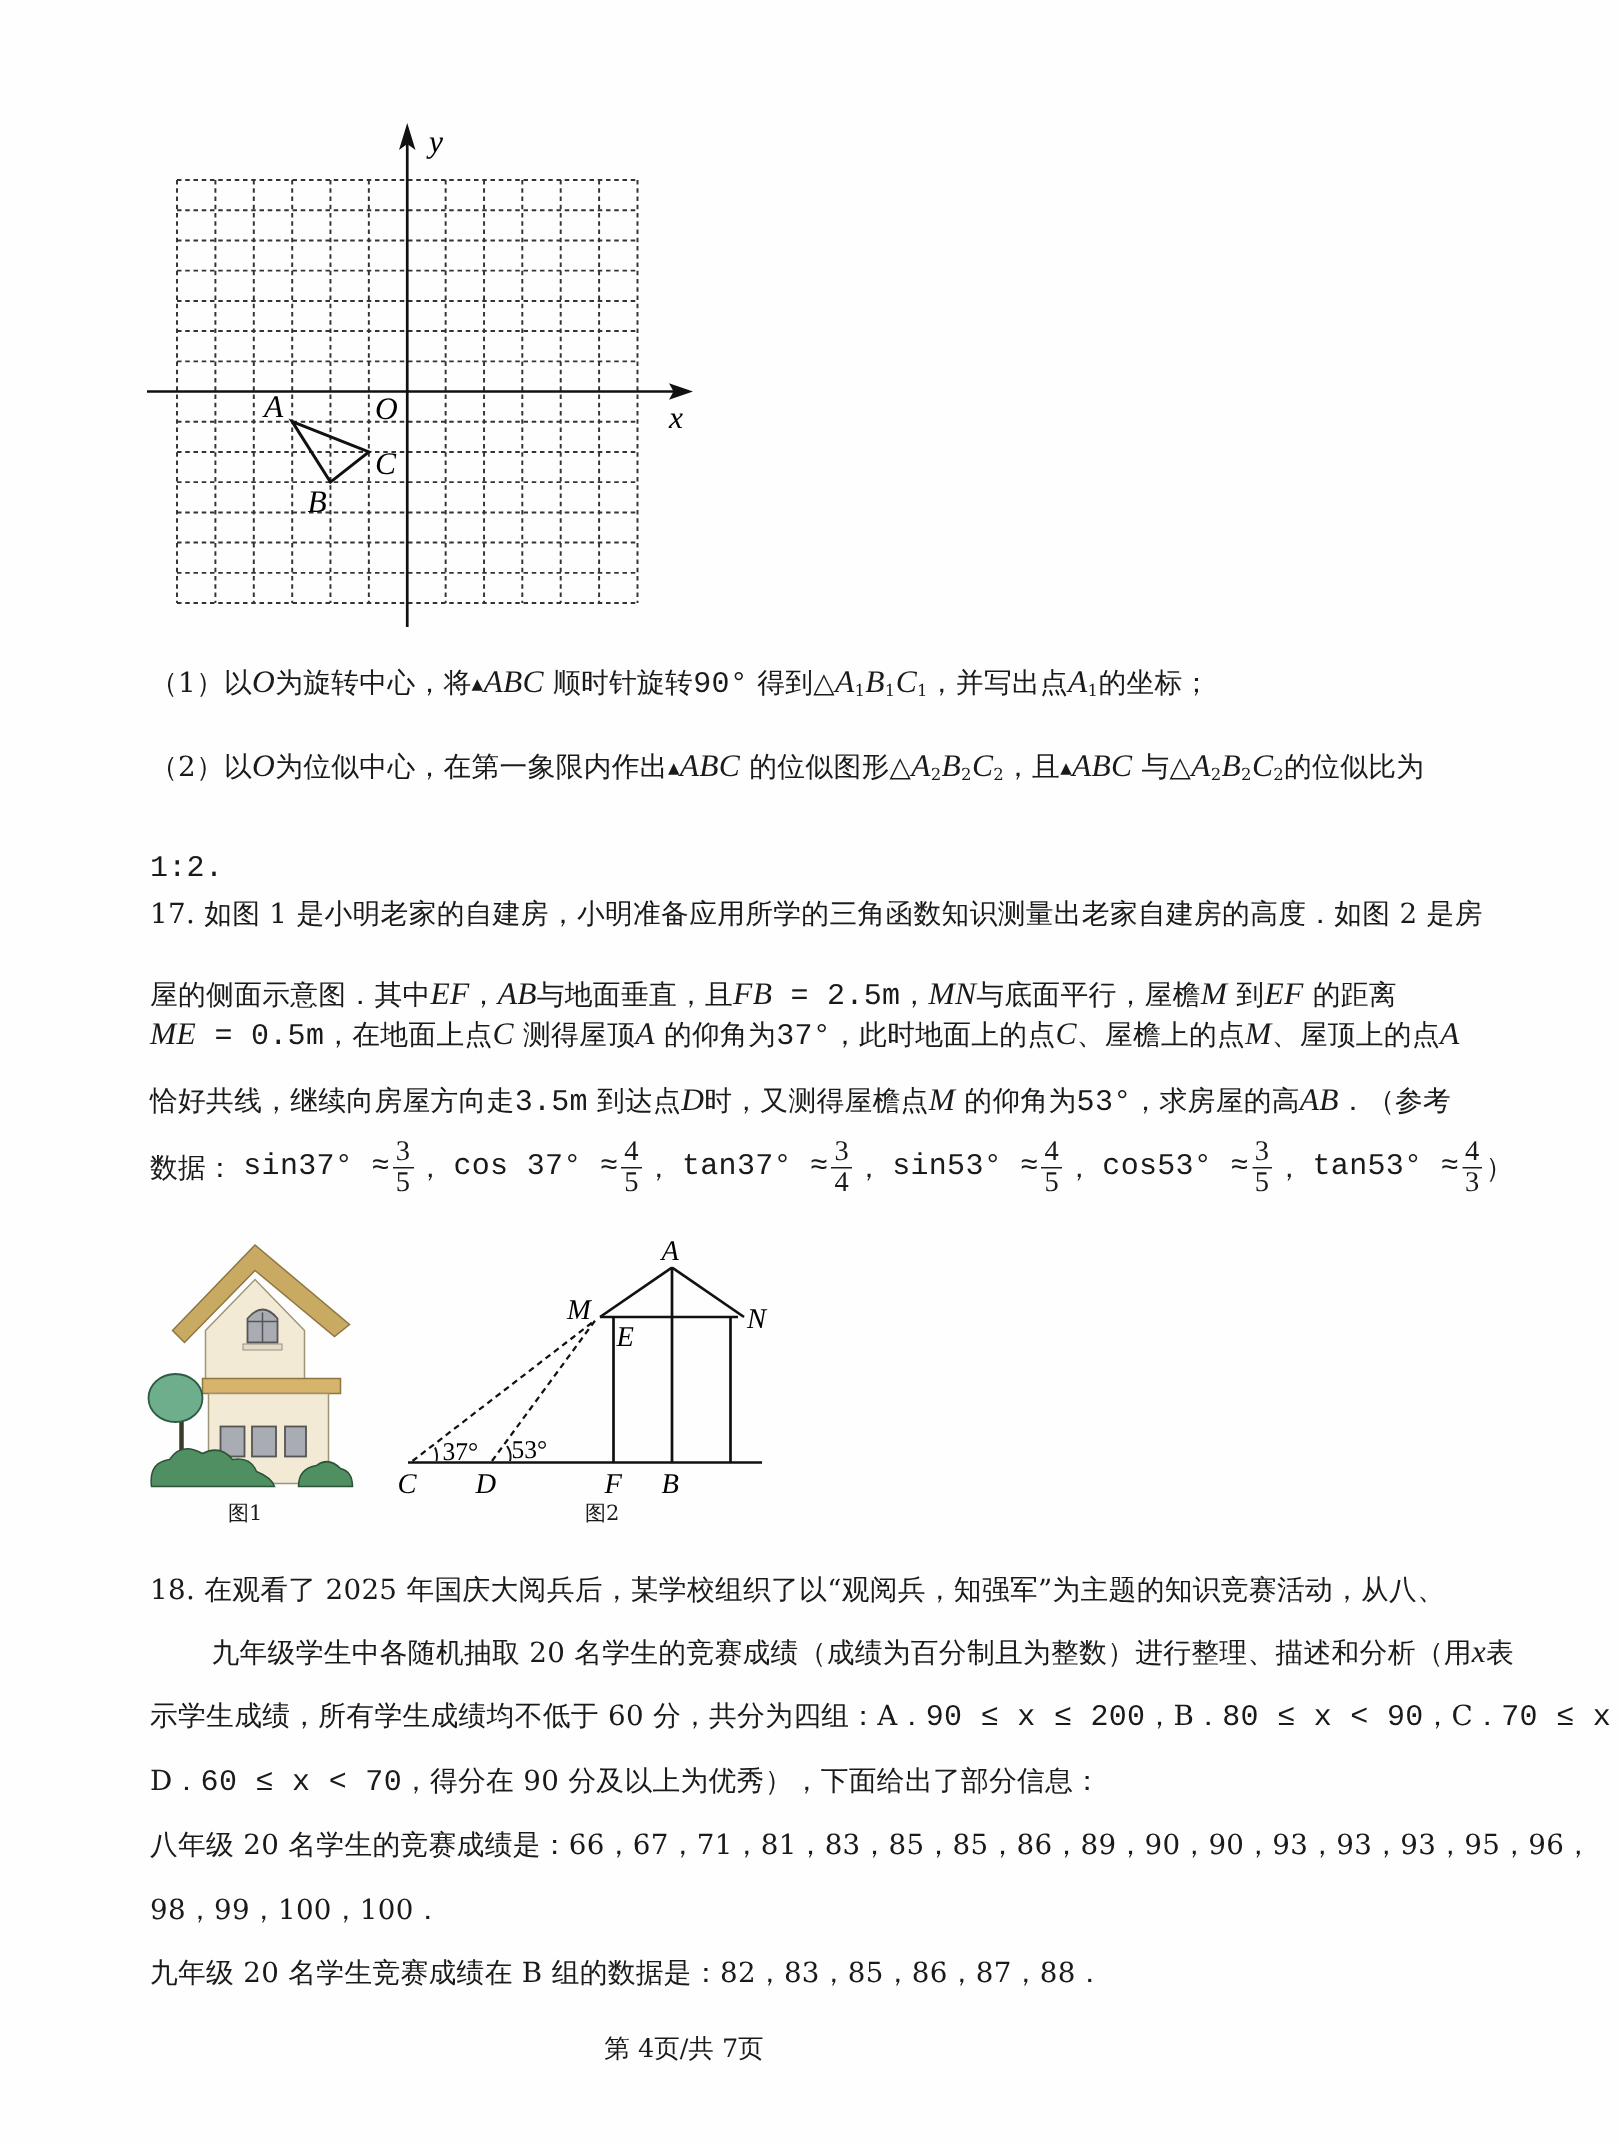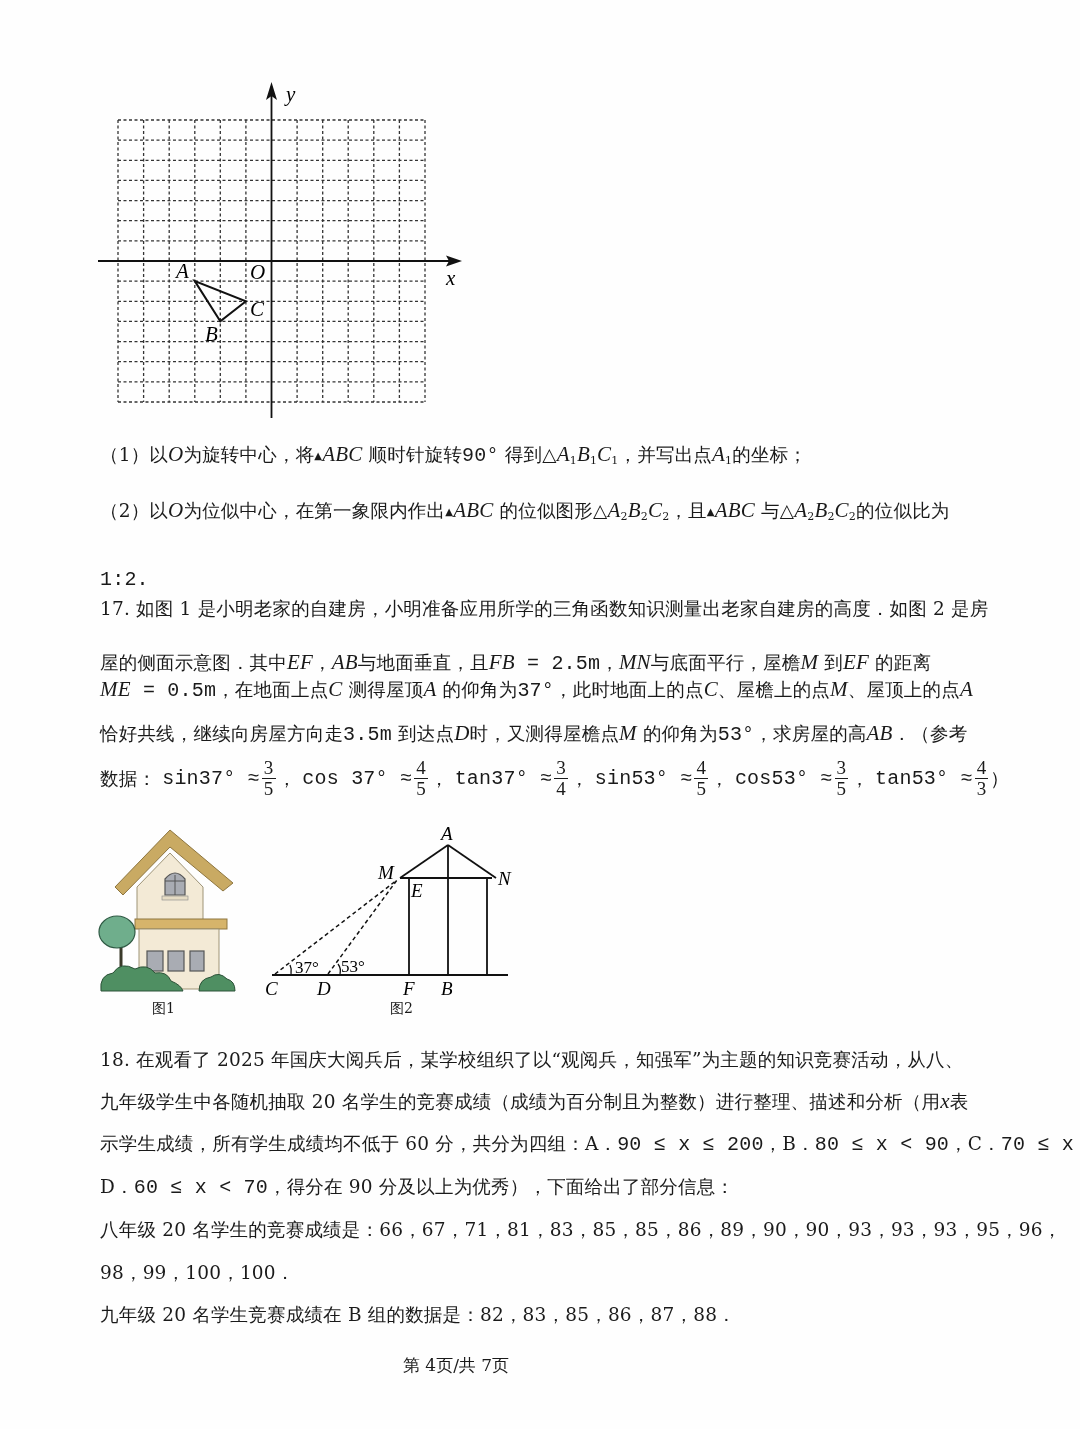--- a/index.html
+++ b/index.html
@@ -159,21 +159,21 @@
   <text x="498" y="885" font-size="19" font-style="italic">N</text>
   <text x="411" y="897" font-size="19" font-style="italic">E</text>
   <text x="265" y="995" font-size="19" font-style="italic">C</text>
   <text x="317" y="995" font-size="19" font-style="italic">D</text>
   <text x="403" y="995" font-size="19" font-style="italic">F</text>
   <text x="441" y="995" font-size="19" font-style="italic">B</text>
 </svg>
 <div class="abs caption" style="left:390px;top:1000px;">图2</div>
 
 <div class="line" style="top:1047px;">18. 在观看了 2025 年国庆大阅兵后，某学校组织了以“观阅兵，知强军”为主题的知识竞赛活动，从八、</div>
-<div class="line" style="top:1089px;">
+<div class="line" style="top:1089px;margin-left:41px;">
   <span>九年级学生中各随机抽取 20 名学生的竞赛成绩（成绩为百分制且为整数）进行整理、描述和分析（用</span><span class="it">x</span><span>表</span>
 </div>
 <div class="line" style="top:1131px;">
   <span>示学生成绩，所有学生成绩均不低于 60 分，共分为四组：A．</span><span class="num">90 ≤ x ≤ 200</span><span>，B．</span><span class="num">80 ≤ x &lt; 90</span><span>，C．</span><span class="num">70 ≤ x &lt; 80</span><span>，</span>
 </div>
 <div class="line" style="top:1174px;">
   <span>D．</span><span class="num">60 ≤ x &lt; 70</span><span>，得分在 90 分及以上为优秀），下面给出了部分信息：</span>
 </div>
 <div class="line" style="top:1217px;">
   <span>八年级 20 名学生的竞赛成绩是：</span><span>66，67，71，81，83，85，85，86，89，90，90，93，93，93，95，96，</span>

